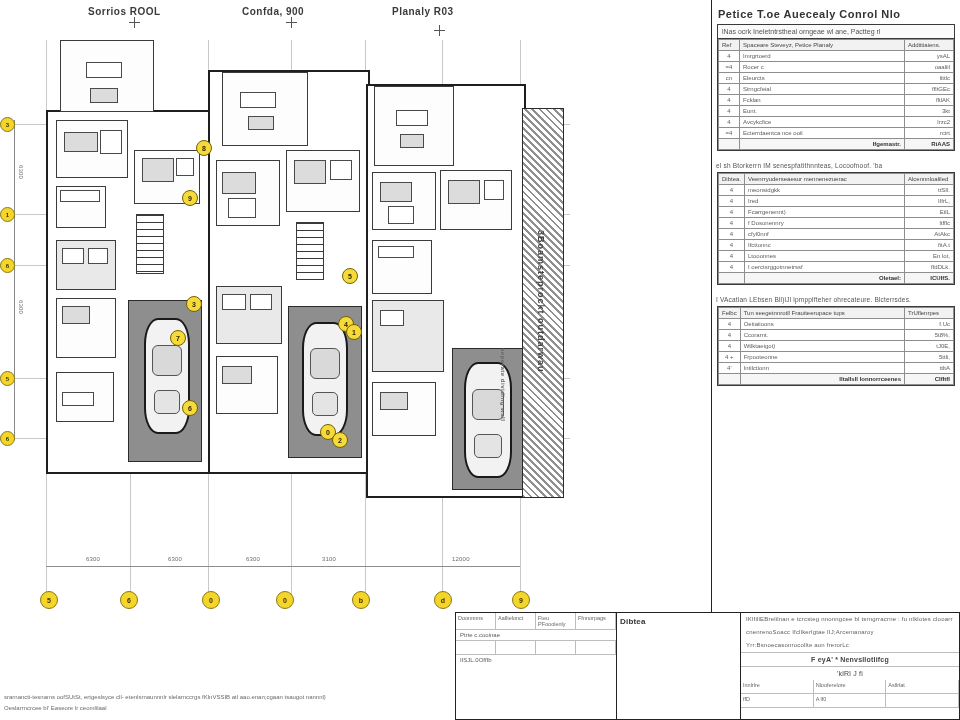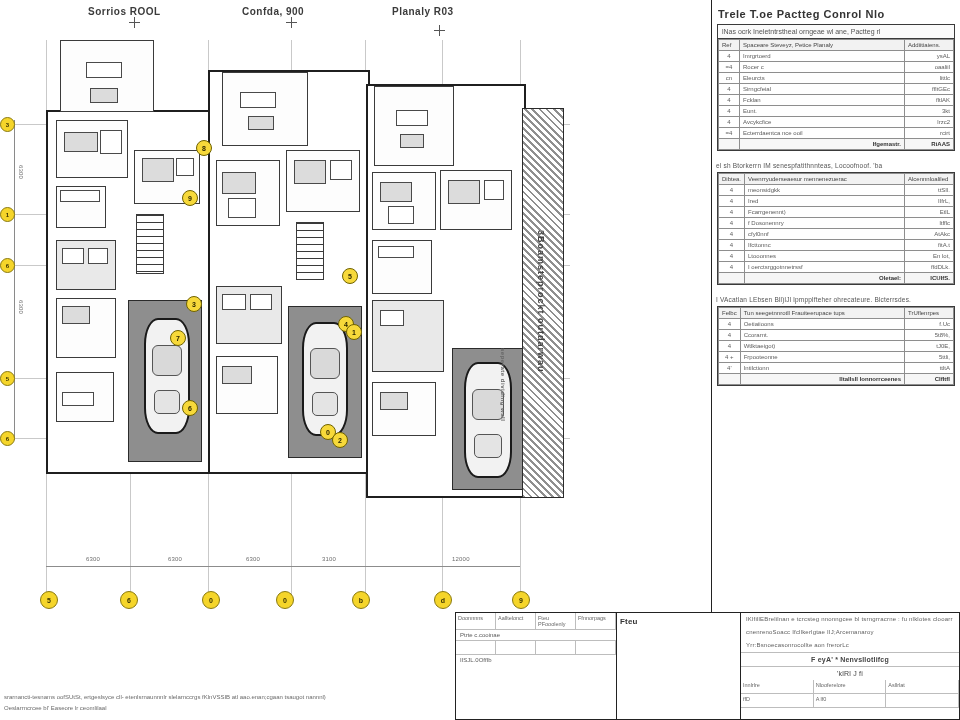--- a/index.html
+++ b/index.html
@@ -253,21 +253,21 @@
     <div class="bubble" style="left:120px;top:591px;">6</div>
     <div class="bubble" style="left:202px;top:591px;">0</div>
     <div class="bubble" style="left:276px;top:591px;">0</div>
     <div class="bubble" style="left:352px;top:591px;">b</div>
     <div class="bubble" style="left:434px;top:591px;">d</div>
     <div class="bubble" style="left:512px;top:591px;">9</div>
 
   </div>
 
   <div id="panel">
-    <div class="ptitle blur-txt">Trele   T.oe  Pactteg     Conrol Nlo</div>
+    <div class="ptitle blur-txt">Petice   T.oe  Auecealy     Conrol Nlo</div>
 
     <div class="tbl">
       <div class="cap">lNas ocrk Ineletntrstheal orngeae wl ane, Pactteg  rl</div>
       <table>
         <thead>
           <tr>
             <th>Ref</th>
             <th>Spaceare Steveyz, Petice Planaly</th>
             <th>Addiitiaiens.</th>
           </tr>
@@ -445,21 +445,21 @@
       <div class="tb-grid">
         <div></div>
         <div></div>
         <div></div>
         <div></div>
       </div>
       <div class="tb-row" style="border-bottom:none;">IISJL.0OffIb</div>
     </div>
 
     <div class="tb-mid">
-      <div class="tb-title blur-txt">Fteu</div>
+      <div class="tb-title blur-txt">Dibtea</div>
     </div>
 
     <div class="tb-right">
       <div class="tb-note blur-txt">IKlfillEBrelilnan e tcrcsteg nnonngcee bl  tsrngrracrne : fu  nlklotes clooarr</div>
       <div class="tb-note blur-txt">cnenrenoSoacc Ifcllkerlgtae  IIJ;Arcemanaroy</div>
       <div class="tb-note blur-txt">Yrr:Bsnoecasonrocollte aon frerorLc</div>
       <div class="tb-bigrow blur-txt" style="text-align:center;font-weight:bold;">F  eyA'  *  Nenvsllotlifcg</div>
       <div class="tb-bigrow blur-txt" style="text-align:center;">'klRl J fi</div>
       <div class="tb-grid" style="grid-template-columns:1fr 1fr 1fr;">
         <div>Innlrlre</div>

